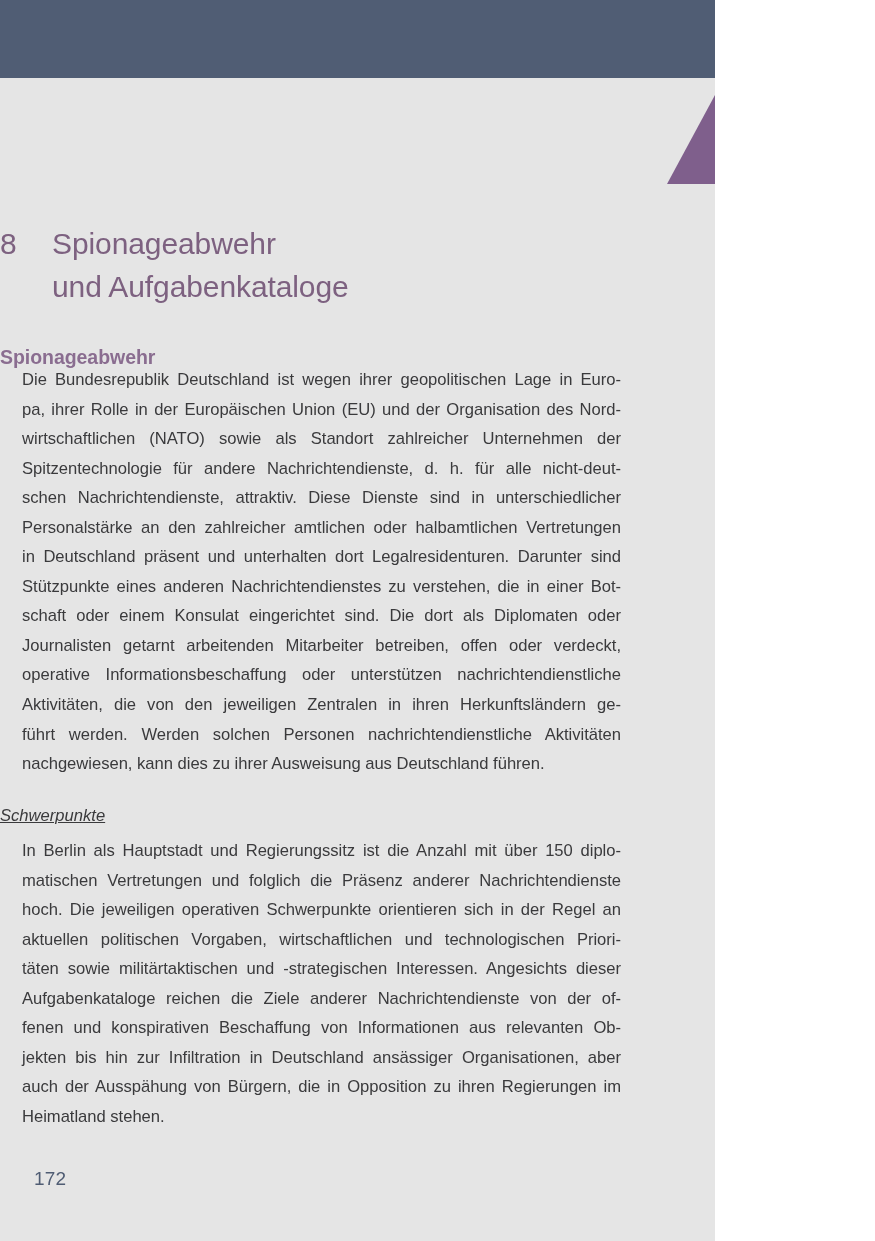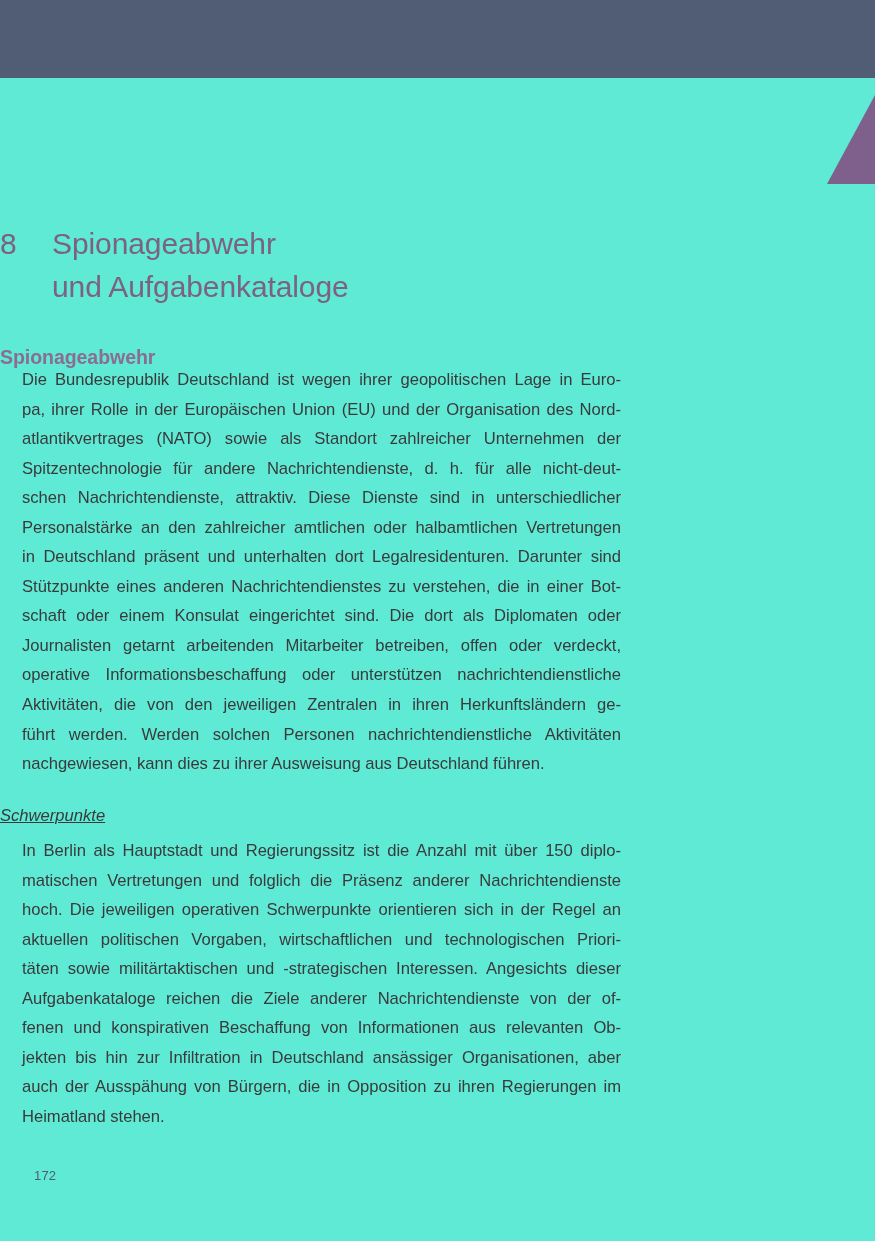--- a/index.html
+++ b/index.html
@@ -8,23 +8,23 @@
     padding: 0;
     background: #ffffff;
   }
   body {
     font-family: "Liberation Sans", sans-serif;
     -webkit-font-smoothing: antialiased;
   }
 
   .page {
     position: relative;
-    width: 875px;
+    width: 715px;
     height: 1241px;
-    background: #5eead4;
+    background: #e5e5e5;
     overflow: hidden;
   }
 
   
   .top-band {
     position: absolute;
     left: 0;
     top: 0;
     width: 875px;
     height: 78px;
@@ -124,21 +124,21 @@
     text-align: left;
     text-align-last: left;
   }
 
   
   .folio {
     position: absolute;
     left: 34px;
     top: 1168px;
     color: #4f5c73;
-    font-size: 13px;
+    font-size: 19px;
     letter-spacing: 0.2px;
   }
 </style>
 </head>
 <body>
 
 <div class="page">
 
   <div class="top-band"></div>
 
@@ -151,21 +151,21 @@
   <h1 class="chapter-title">
     <span class="num">8</span><span class="ttl"><span class="l1">Spionageabwehr</span><span class="l2">und Aufgabenkataloge</span></span>
   </h1>
 
   <h2 class="section-heading">Spionageabwehr</h2>
 
   <div class="body-block p1">
     <p>
       <span class="tline">Die Bundesrepublik Deutschland ist wegen ihrer geopolitischen Lage in Euro-</span>
         <span class="tline">pa, ihrer Rolle in der Europäischen Union (EU) und der Organisation des Nord-</span>
-        <span class="tline">atlantikvertrages (NATO) sowie als Standort zahlreicher Unternehmen der</span>
+        <span class="tline">wirtschaftlichen (NATO) sowie als Standort zahlreicher Unternehmen der</span>
         <span class="tline">Spitzentechnologie für andere Nachrichtendienste, d. h. für alle nicht-deut-</span>
         <span class="tline">schen Nachrichtendienste, attraktiv. Diese Dienste sind in unterschiedlicher</span>
         <span class="tline">Personalstärke an den zahlreicher amtlichen oder halbamtlichen Vertretungen</span>
         <span class="tline">in Deutschland präsent und unterhalten dort Legalresidenturen. Darunter sind</span>
         <span class="tline">Stützpunkte eines anderen Nachrichtendienstes zu verstehen, die in einer Bot-</span>
         <span class="tline">schaft oder einem Konsulat eingerichtet sind. Die dort als Diplomaten oder</span>
         <span class="tline">Journalisten getarnt arbeitenden Mitarbeiter betreiben, offen oder verdeckt,</span>
         <span class="tline">operative Informationsbeschaffung oder unterstützen nachrichtendienstliche</span>
         <span class="tline">Aktivitäten, die von den jeweiligen Zentralen in ihren Herkunftsländern ge-</span>
         <span class="tline">führt werden. Werden solchen Personen nachrichtendienstliche Aktivitäten</span>

